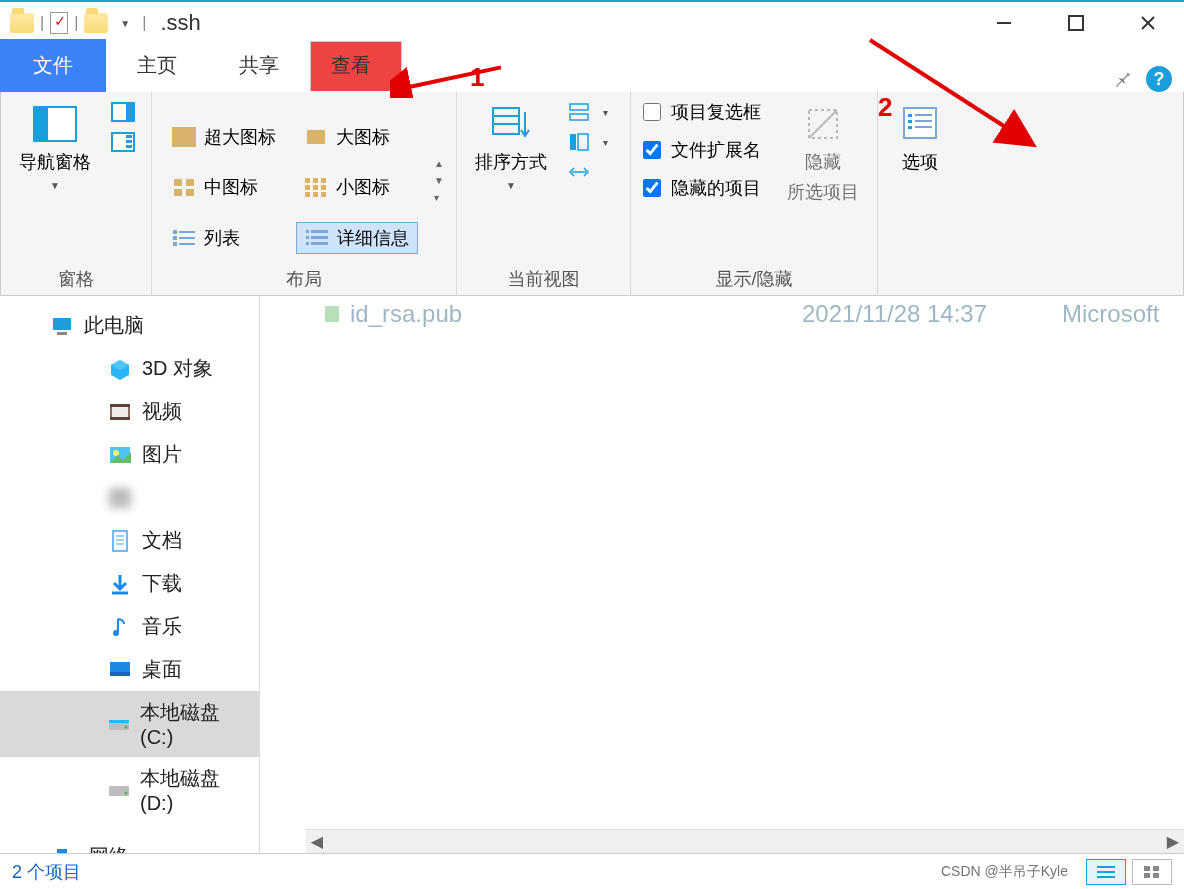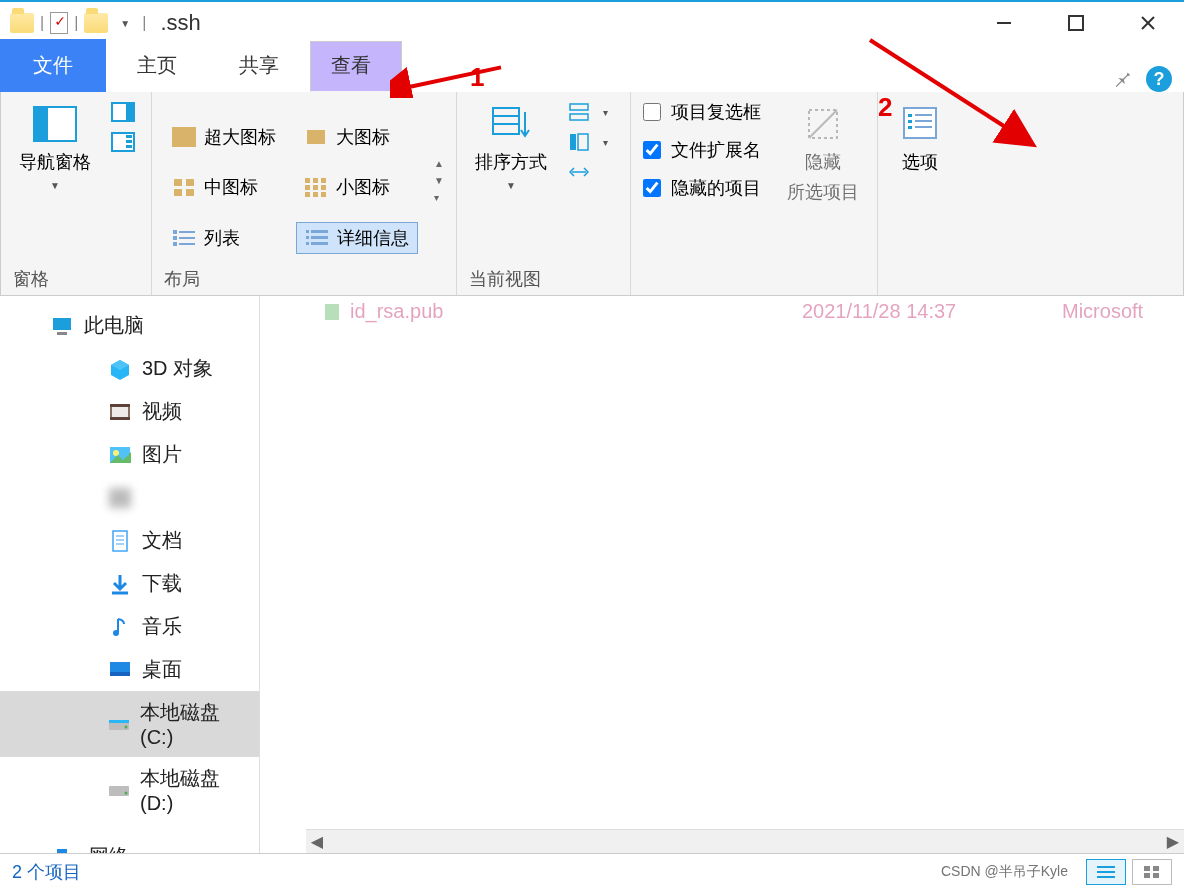--- a/index.html
+++ b/index.html
@@ -15,30 +15,30 @@
   .qat .doc-mini::after { content:"✓"; color:#d00; font-size:14px; position:absolute; top:0; left:3px; }
   .title-text { margin-left: 14px; font-size: 22px; color:#333; }
   .drop { font-size:10px; color:#555; margin:0 6px; }
   .win-controls { margin-left: auto; display:flex; }
   .win-controls div { width: 72px; height: 40px; display:flex; align-items:center; justify-content:center; font-size: 18px; }
 
   
   .tabs-row { height: 48px; display:flex; align-items:flex-end; position: relative; background:#fff; }
   .tab { padding: 10px 30px 12px 30px; font-size: 20px; color:#333; border:1px solid transparent; }
   .tab.file { background:#3b82f6; color:#fff; padding: 12px 32px; }
-  .tab.active { background:#c4b5fd; border:1px solid #ccc; border-bottom:1px solid #f5f5f5;padding-left:20px; }
+  .tab.active { background:#ef4444; border:1px solid #ccc; border-bottom:1px solid #f5f5f5;padding-left:20px; }
   .tabs-right { margin-left:auto; display:flex; align-items:center; gap:12px; padding-right:12px; }
   .pin-icon svg { width:22px; height:22px; fill:#888; }
   .help-icon { width:26px; height:26px; border-radius:50%; background:#1a9edc; color:#fff; display:flex; align-items:center; justify-content:center; font-weight:bold; font-size:18px; }
 
   
   .ribbon { background:#f5f5f5; border:1px solid #ccc; border-top:none; display:flex; height: 204px; }
   .group { border-right:1px solid #d9d9d9; padding: 8px 12px 4px 12px; display:flex; flex-direction:column; }
   .group-body { flex:1; display:flex; align-items:flex-start; gap:10px; }
-  .group-label { text-align:left; font-size:18px; color:#555; padding-top:6px; }
+  .group-label { text-align:center; font-size:18px; color:#555; padding-top:6px; }
 
   .big-btn { display:flex; flex-direction:column; align-items:center; gap:6px; padding:4px 6px; font-size:18px; }
   .big-btn .icon-box { width:48px; height:40px; display:flex; align-items:center; justify-content:center; }
 
   .small-stack { display:flex; flex-direction:column; gap:6px; justify-content:center; }
   .small-btn { display:flex; align-items:center; gap:6px; font-size:18px; padding:2px 4px; }
   .small-btn .ico { width:24px; height:20px; display:flex; align-items:center; justify-content:center; }
   .layout-grid { display:grid; grid-template-columns: auto auto; gap:6px 12px; align-content:center; }
   .layout-item { display:flex; align-items:center; gap:8px; font-size:18px; padding:3px 8px;margin-top:14px; }
   .layout-item.selected { border:1px solid #7aa7d8; background:#cfe4fb; }
@@ -54,21 +54,21 @@
   
   .content { display:flex; height: calc(889px - 44px - 48px - 204px - 36px); gap: 46px; }
   .sidebar { width: 260px; overflow-y:scroll; border-right:1px solid #ddd; padding-top:8px; }
   .sidebar-item { display:flex; align-items:center; gap:10px; padding:8px 10px 8px 50px; font-size:20px; color:#222; }
   .sidebar-item.lvl1 { padding-left: 108px; }
   .sidebar-item.selected { background:#d9d9d9; }
   .sidebar-item .nico { width:24px; height:22px; display:flex; align-items:center; justify-content:center; }
   .blurred { filter: blur(4px); }
 
   .file-area { flex:1; display:flex; flex-direction:column; }
-  .file-row { display:flex; padding: 4px 16px; font-size:20px; color:#be185d; }
+  .file-row { display:flex; padding: 4px 16px; font-size:24px; color:#0c4a6e; }
   .file-row .fname { display:flex; align-items:center; gap:8px; width: 480px; }
   .file-row .fdate { width: 260px; }
   .file-row .ftype { flex:1; }
   .hscroll { margin-top:auto; height:24px; display:flex; align-items:center; border-top:1px solid #ddd; background:#f0f0f0; }
   .hscroll .arrow { width:22px; text-align:center; color:#666; }
   .hscroll .track { flex:1; }
 
   
   .status-bar { height:36px; border-top:1px solid #ccc; display:flex; align-items:center; padding:0 12px; font-size:18px; color:#1565c0; }
   .status-right { margin-left:auto; display:flex; gap:6px; align-items:center; color:#737373; font-size:14px; }
@@ -303,20 +303,21 @@
         <div class="icon-box">
             <svg width="40" height="40">
               <rect x="6" y="6" width="28" height="28" fill="none" stroke="#888" stroke-dasharray="3 3" stroke-width="2"></rect>
               <path d="M6 34 L34 6" stroke="#888" stroke-width="2"></path>
             </svg>
           </div>
         <span>隐藏</span>
         <span>所选项目</span>
       </div>
     </div>
+    <div class="group-label">显示/隐藏</div>
   </div>
 
   <div class="group" style="border-right:none">
     <div class="group-body">
       <div class="big-btn">
         <div class="icon-box">
             <svg width="44" height="40">
               <rect x="6" y="4" width="32" height="30" fill="#fff" stroke="#7aa7d8" stroke-width="2"></rect>
               <g fill="#1a9edc">
                 <rect x="10" y="10" width="4" height="3"></rect>

